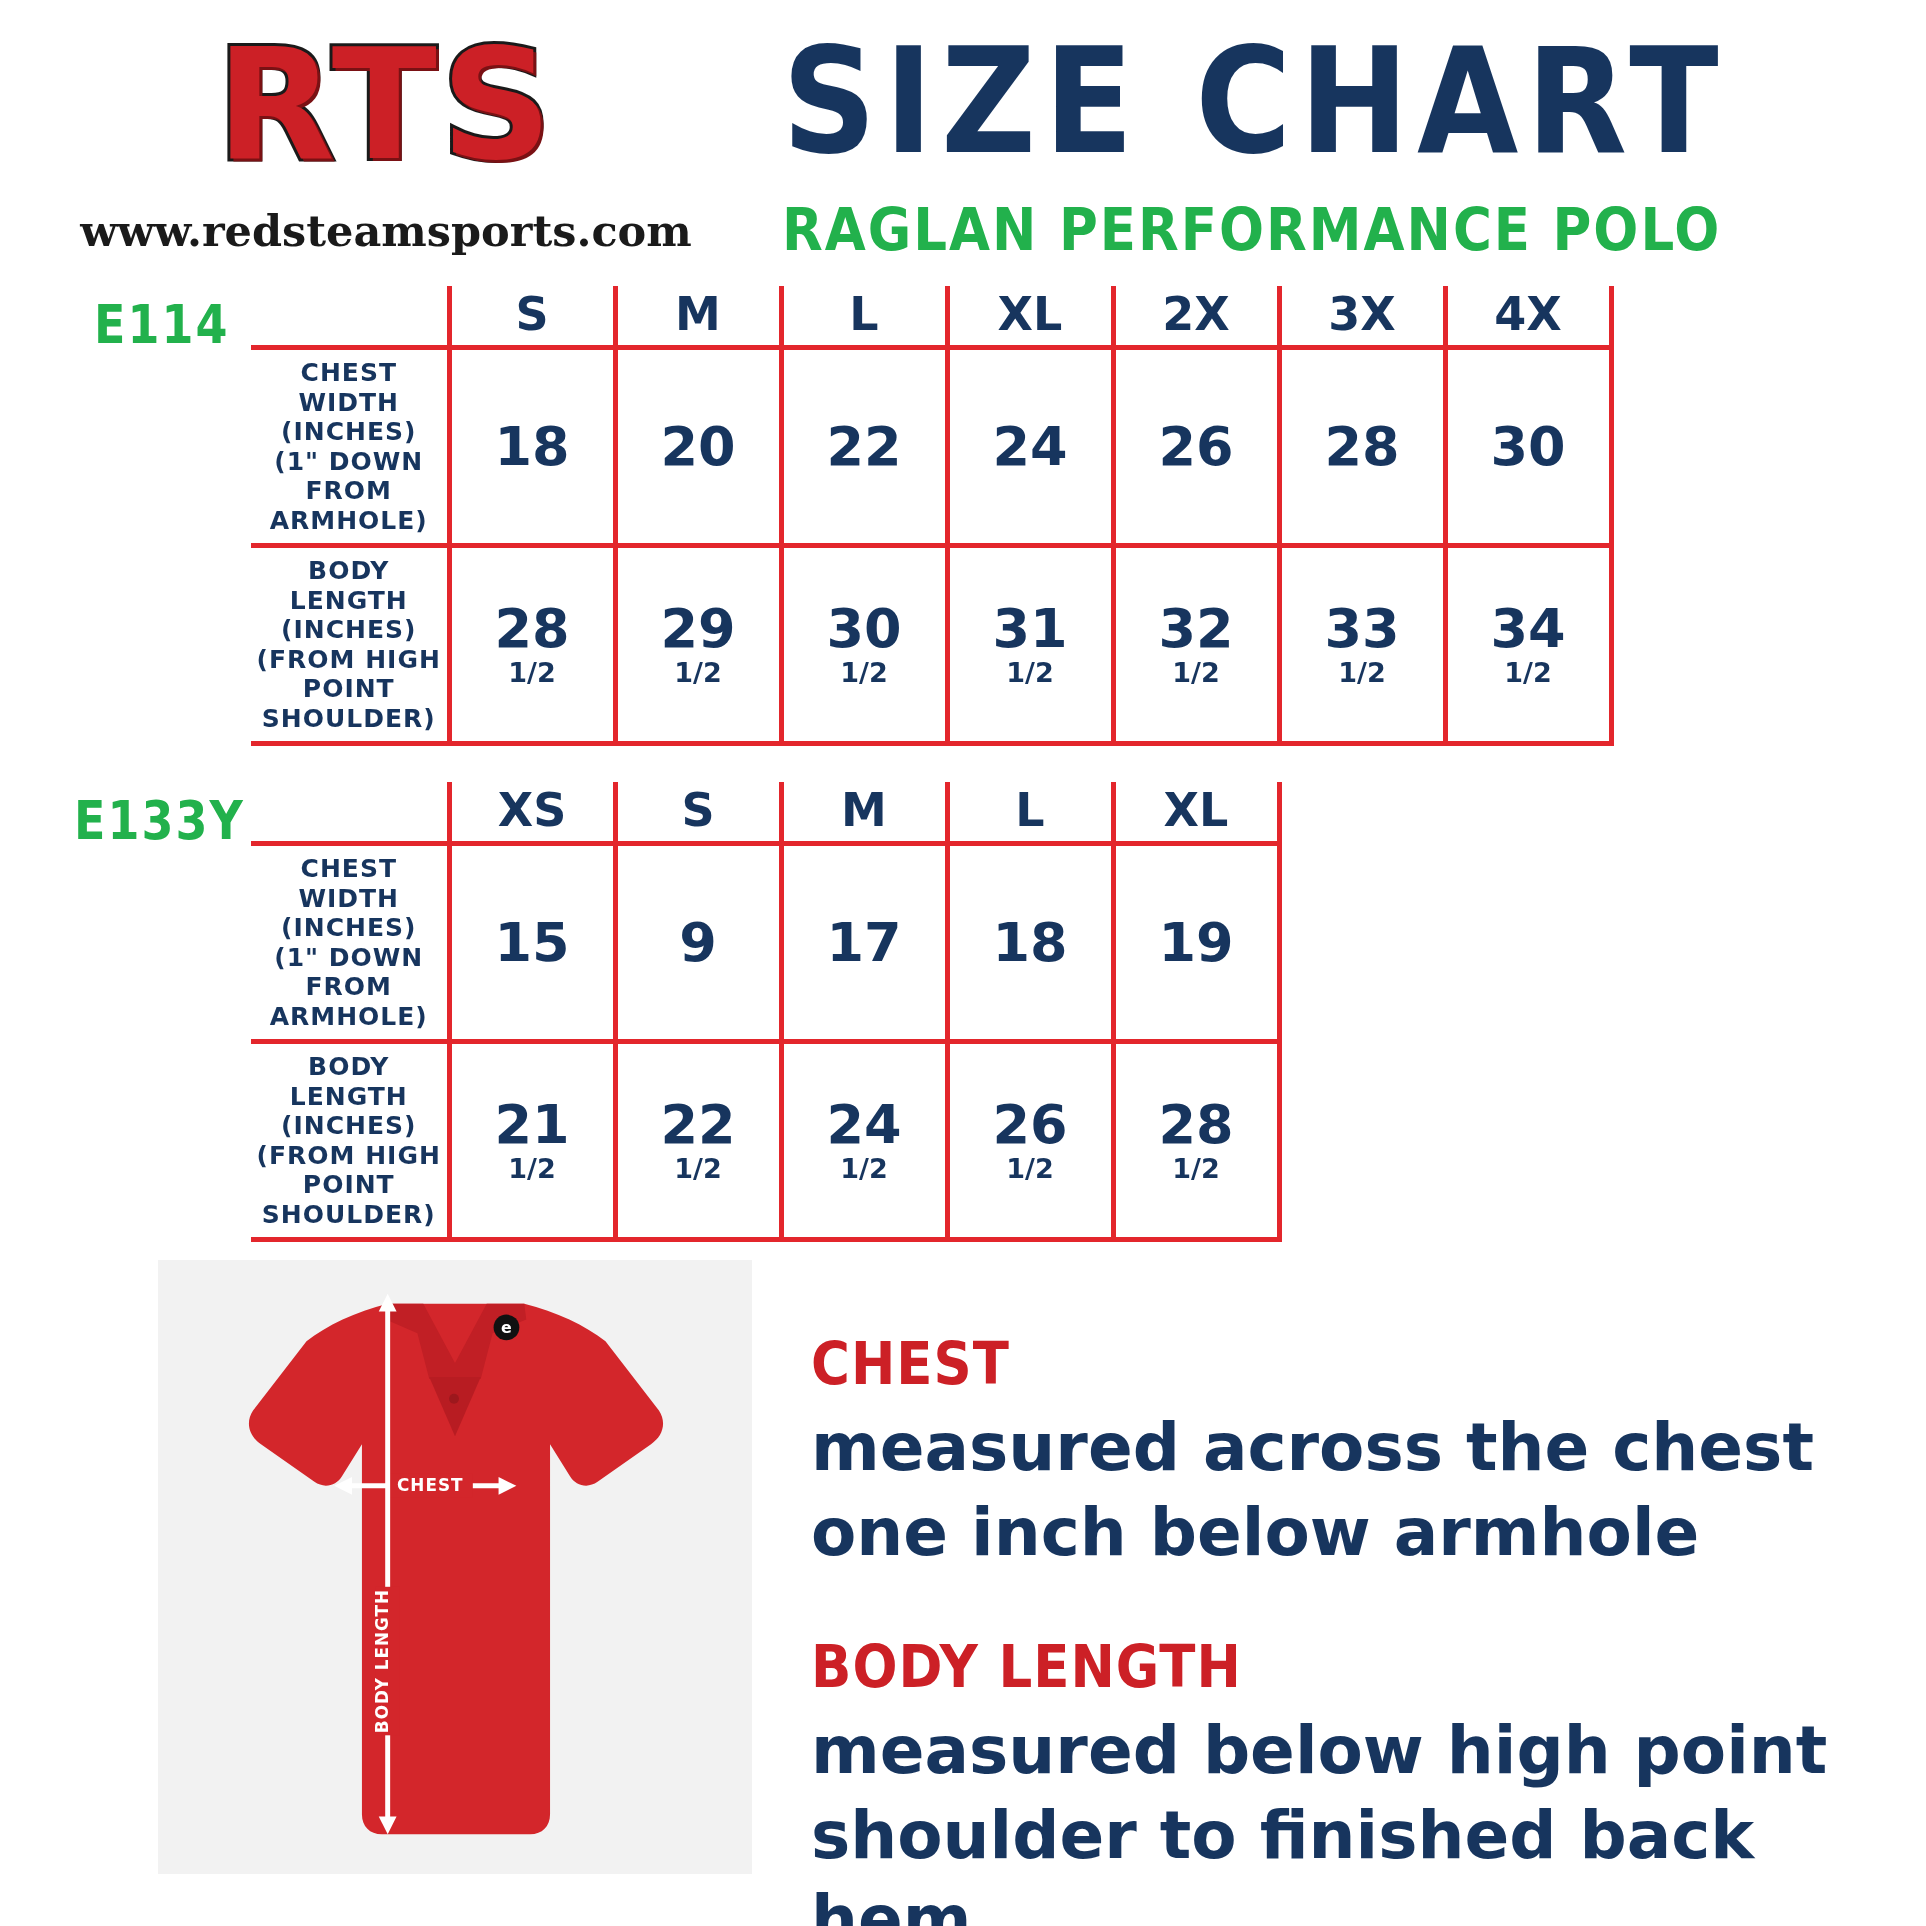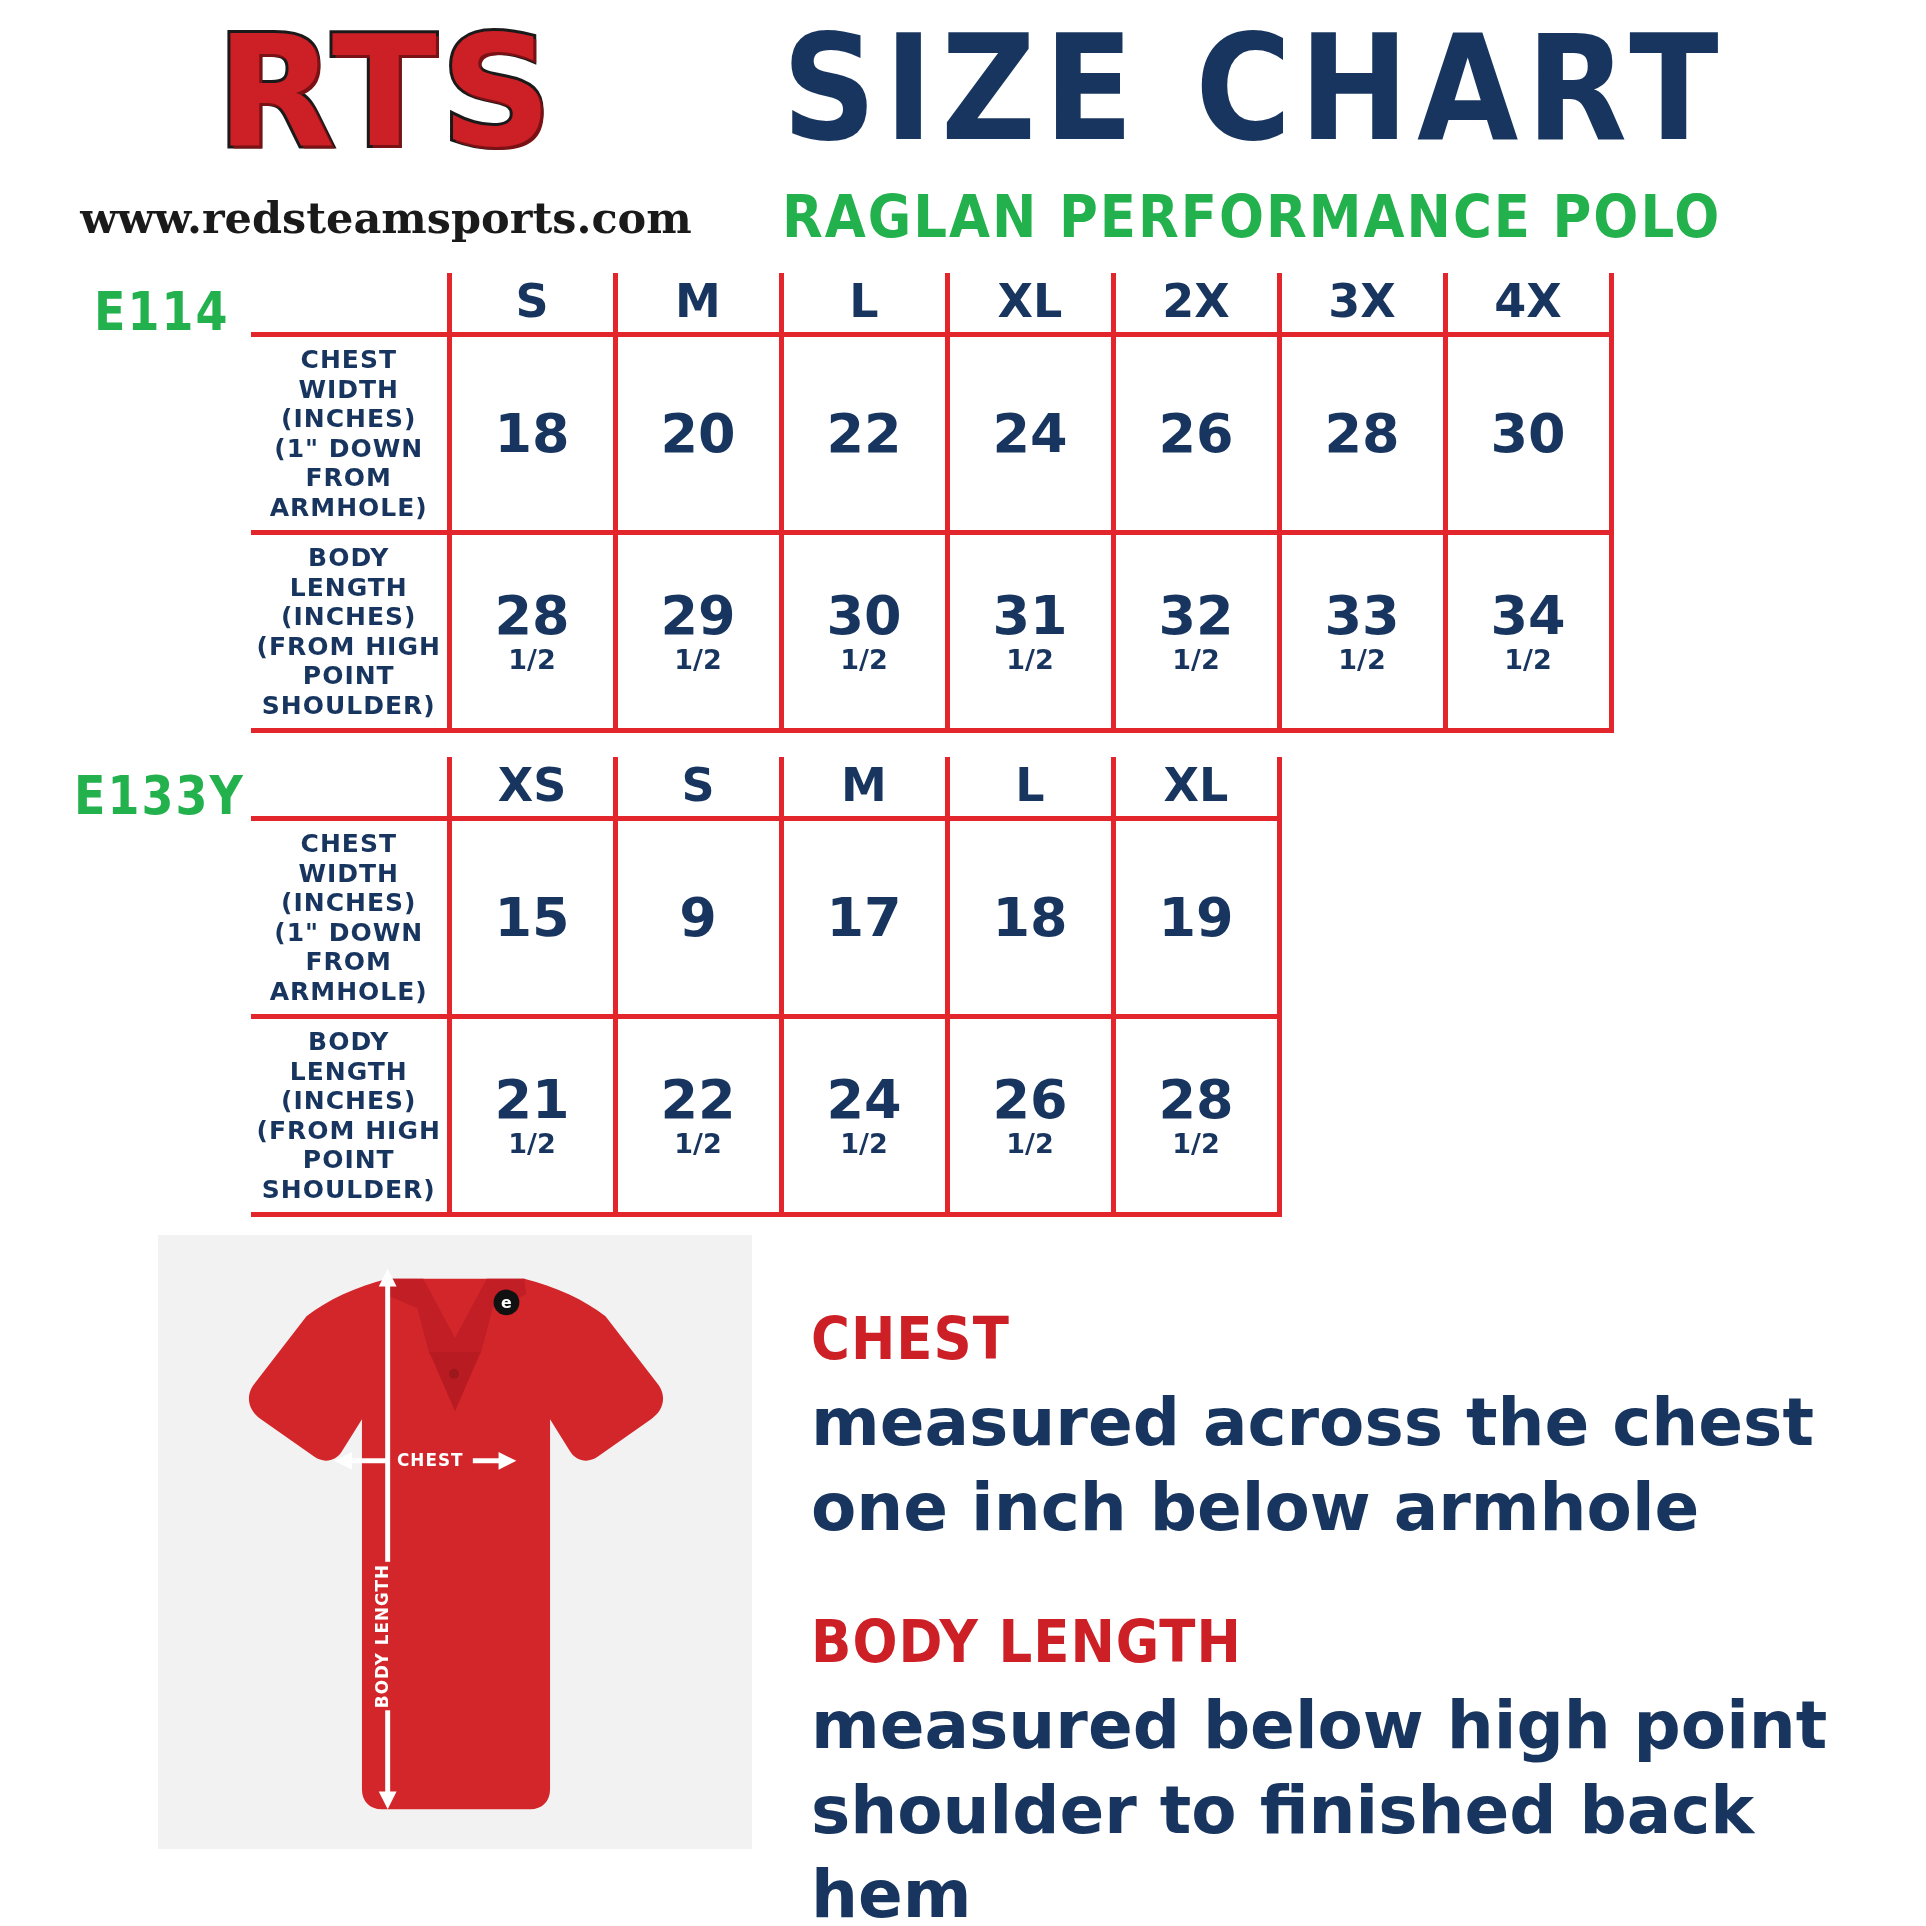--- a/index.html
+++ b/index.html
@@ -19,21 +19,21 @@
     width: 1927px;
     height: 1927px;
     box-sizing: border-box;
     padding: 0;
   }
 
   
   .header {
     display: flex;
     align-items: center;
-    padding: 5px 0 0 0;
+    padding: 18px 0 0 0;
   }
   .brand {
     width: 772px;
     text-align: center;
     padding-top: 14px;
   }
   .brand-logo {
     font-family: "DejaVu Sans", sans-serif;
     font-weight: bold;
     font-size: 154px;
@@ -248,21 +248,21 @@
         <td class="val"><span>30</span><span class="frac">1/2</span></td>
         <td class="val"><span>31</span><span class="frac">1/2</span></td>
         <td class="val"><span>32</span><span class="frac">1/2</span></td>
         <td class="val"><span>33</span><span class="frac">1/2</span></td>
         <td class="val"><span>34</span><span class="frac">1/2</span></td>
       </tr>
     </tbody>
       </table>
   </div>
 
-  <div class="table-section" style="margin-top:24px;">
+  <div class="table-section" style="margin-top:36px;">
     <div class="style-code" style="left:74px;">E133Y</div>
     <table class="size-table t2">
       <tbody>
           <tr>
         <td class="hdr-blank"></td>
         <td class="col-hdr">XS</td>
         <td class="col-hdr">S</td>
         <td class="col-hdr">M</td>
         <td class="col-hdr">L</td>
         <td class="col-hdr">XL</td>

